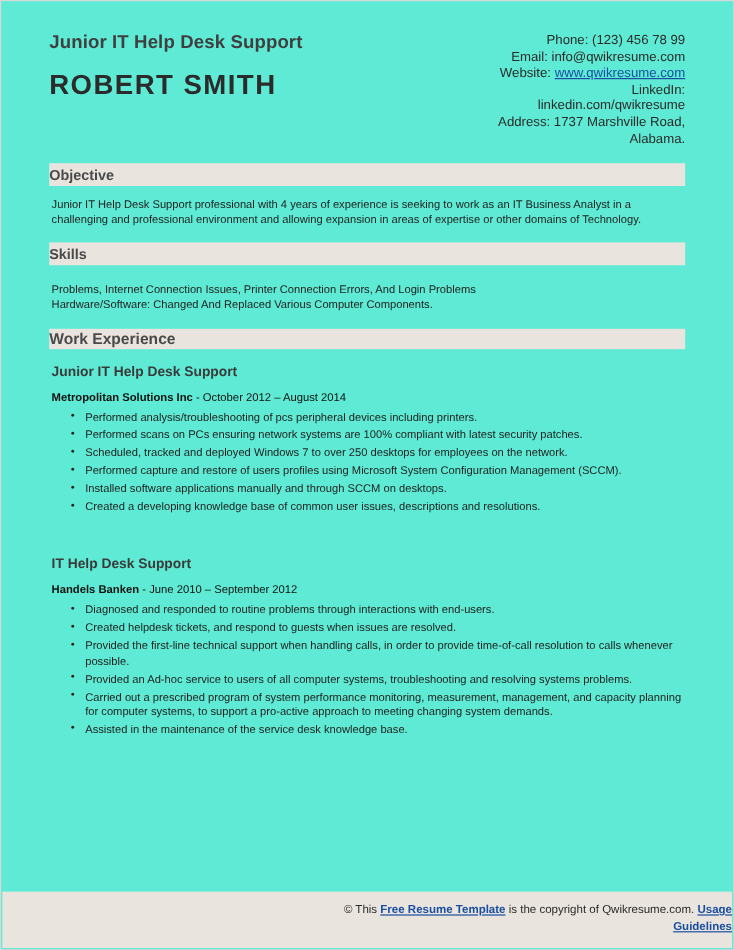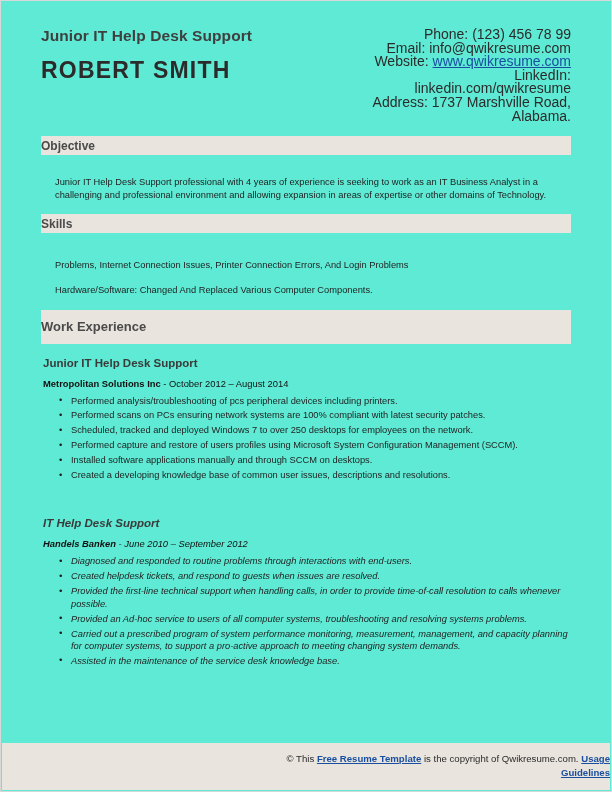--- a/index.html
+++ b/index.html
@@ -46,21 +46,21 @@
   }
   .candidate-name {
     font-size: 23px;
     font-weight: bold;
     color: #2b2b2b;
     letter-spacing: 1.2px;
     margin: 0;
   }
   .header-right {
     text-align: right;
-    font-size: 14px;
+    font-size: 11px;
     line-height: 13.6px;
     color: #2b2b2b;
     padding-top: 5px;
     max-width: 215px;
   }
   .header-right div {
     white-space: nowrap;
   }
   .header-right a {
     color: #1a4fa0;
@@ -70,39 +70,39 @@
   
   .section-bar {
     background: #e9e4dd;
     height: 19px;
     margin-top: 13px;
     display: flex;
     align-items: center;
     box-sizing: border-box;
   }
   .section-bar.tall {
-    height: 34px;
+    height: 17px;
   }
   .section-bar-title {
     font-size: 12px;
     font-weight: bold;
     color: #4a4a4a;
   }
   .section-bar-title.big {
     font-size: 13px;
   }
 
   .section-body {
     font-size: 9.3px;
     line-height: 12.6px;
     color: #1f1f1f;
     padding: 9px 2px 0 2px;
   }
   .section-body p {
-    margin: 12px;
+    margin: 0;
   }
 
   
   .job-block {
     padding: 0 2px;
   }
   .job-block-title {
     font-size: 11.5px;
     font-weight: bold;
     color: #3a3a3a;
@@ -208,21 +208,21 @@
       <ul class="bullets">
         <li>Performed analysis/troubleshooting of pcs peripheral devices including printers.</li>
         <li>Performed scans on PCs ensuring network systems are 100% compliant with latest security patches.</li>
         <li>Scheduled, tracked and deployed Windows 7 to over 250 desktops for employees on the network.</li>
         <li>Performed capture and restore of users profiles using Microsoft System Configuration Management (SCCM).</li>
         <li>Installed software applications manually and through SCCM on desktops.</li>
         <li>Created a developing knowledge base of common user issues, descriptions and resolutions.</li>
       </ul>
     </div>
 
-    <div class="job-block" style="margin-top:36px;font-style:italic;">
+    <div class="job-block" style="margin-top:36px;">
       <div class="job-block-title">IT Help Desk Support</div>
       <div class="job-meta">
         <span class="company">Handels Banken</span><span> - June 2010 – September 2012</span>
       </div>
       <ul class="bullets">
         <li>Diagnosed and responded to routine problems through interactions with end-users.</li>
         <li>Created helpdesk tickets, and respond to guests when issues are resolved.</li>
         <li>Provided the first-line technical support when handling calls, in order to provide time-of-call resolution to calls whenever possible.</li>
         <li>Provided an Ad-hoc service to users of all computer systems, troubleshooting and resolving systems problems.</li>
         <li>Carried out a prescribed program of system performance monitoring, measurement, management, and capacity planning for computer systems, to support a pro-active approach to meeting changing system demands.</li>

